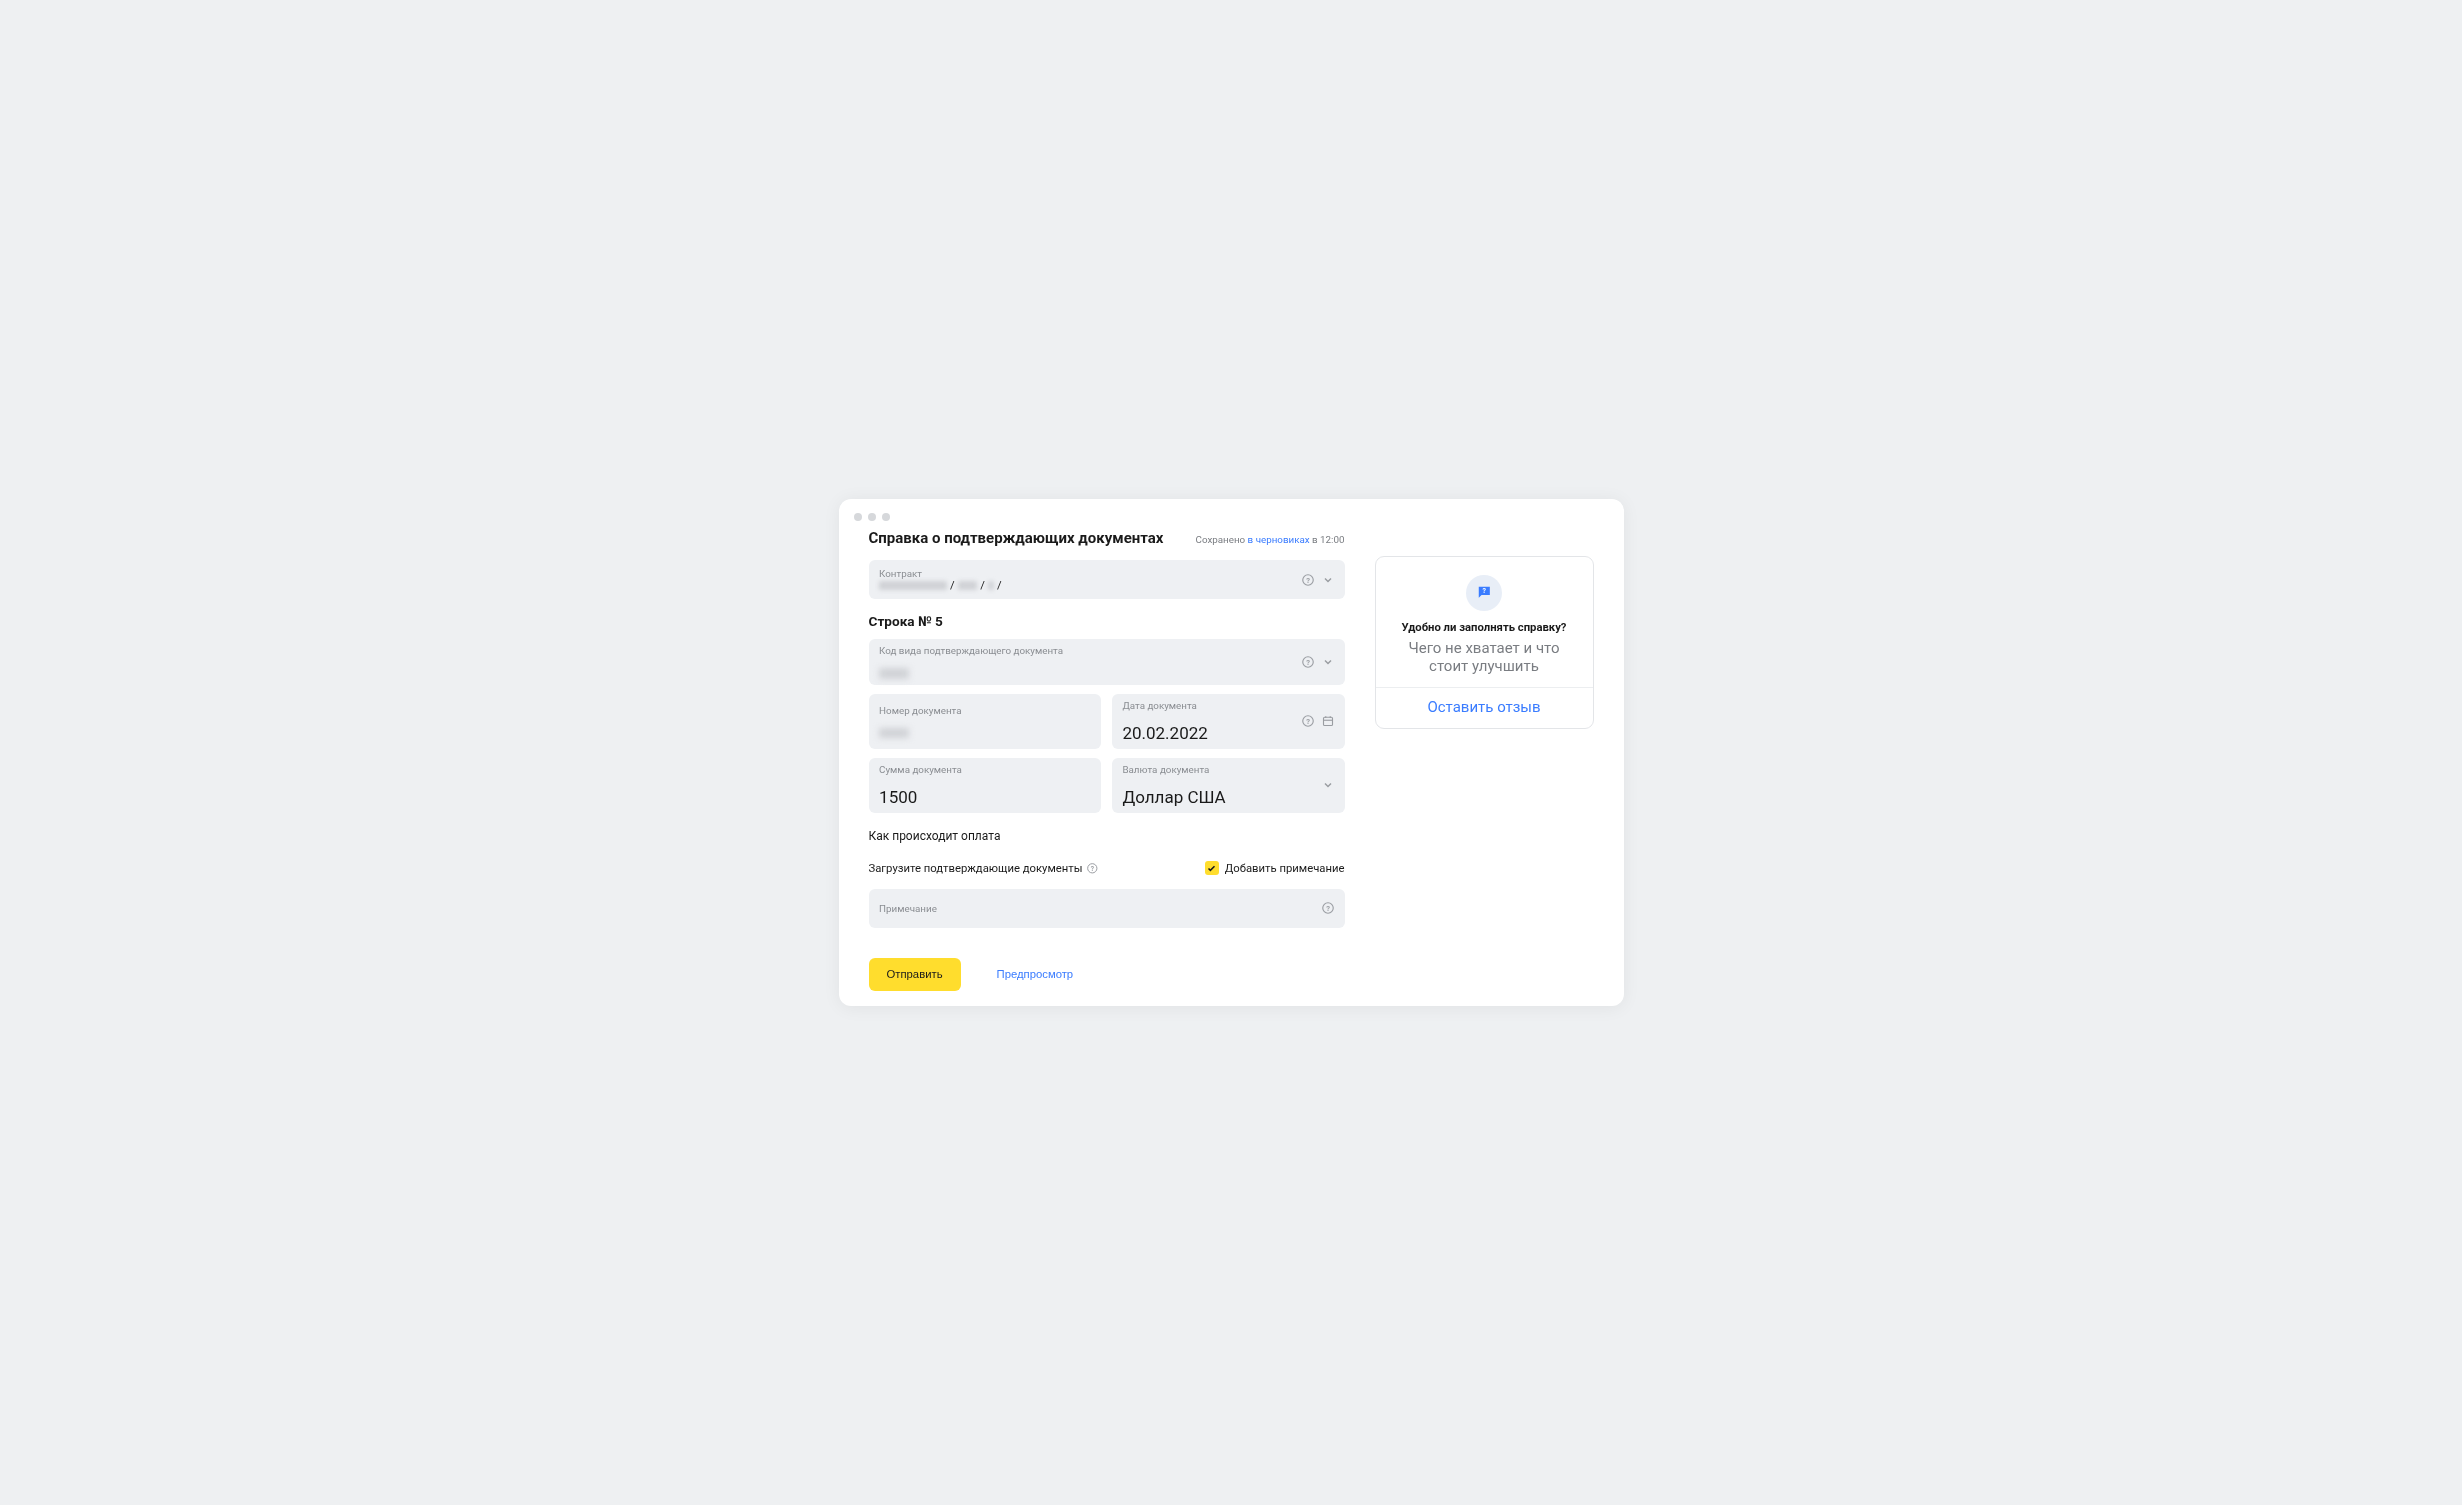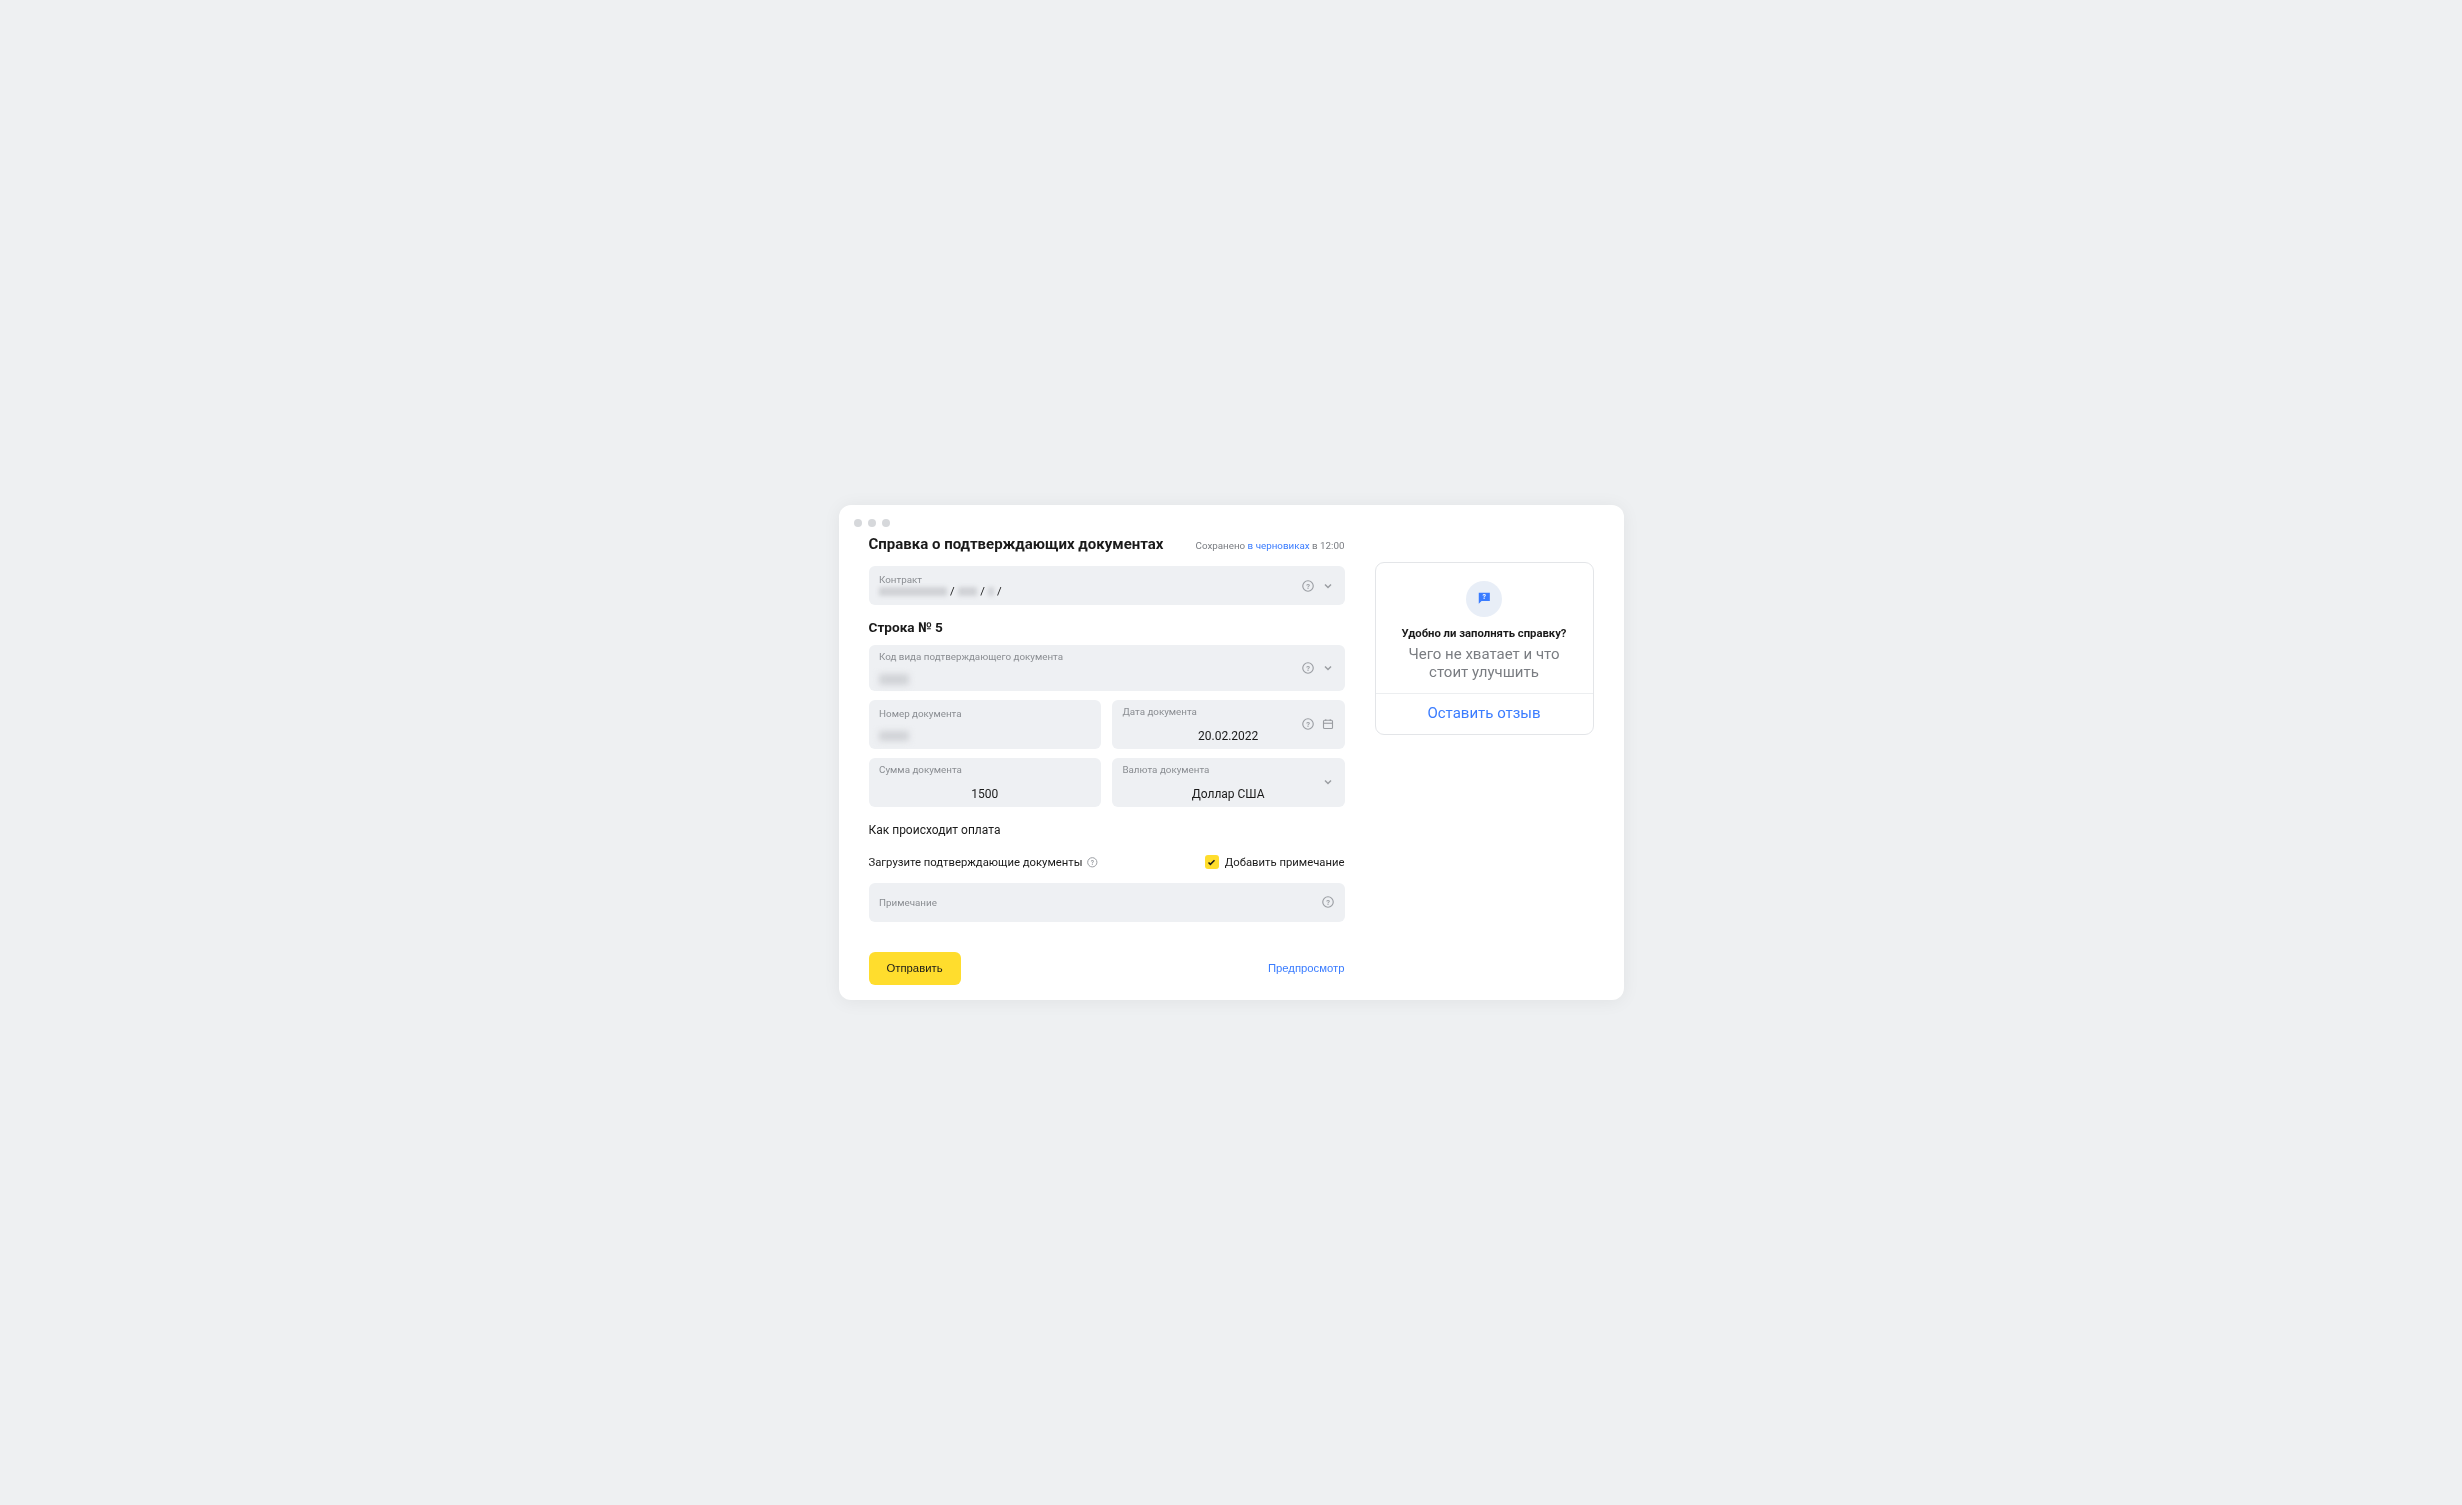--- a/index.html
+++ b/index.html
@@ -49,21 +49,21 @@
 
 .field {
   background: #eef0f3;
   border-radius: 6px;
   padding: 6px 10.6px;
   position: relative;
   min-height: 39px;
   display: flex; flex-direction: column; justify-content: center;
 }
 .field-label { font-size: 9.8px; color: #8a8d92; }
-.field-value { font-size: 12px; color: #1a1a1a; margin-top: 12px; text-align: center; }
+.field-value { font-size: 17px; color: #1a1a1a; margin-top: 12px; }
 .field-value.masked {
   width: 75px; height: 10.6px; border-radius: 2.3px;
   filter: blur(3px);
   background: #d0d2d6;
 }
 .field-value.masked.small { width: 30px; }
 .field-icons {
   position: absolute; right: 10.6px; top: 50%; transform: translateY(-50%);
   display: flex; align-items: center; gap: 7.5px;
 }
@@ -118,21 +118,21 @@
 
 .dropzone {
   border: 0.8px dashed #3a7cff; border-radius: 6px; padding: 13.6px;
   text-align: center; font-size: 11.3px; color: #7a7d82;
 }
 .dropzone a { color: #3a7cff; text-decoration: none; cursor: pointer; }
 
 .note-field { margin-top: 13.6px; }
 
 .footer {
-  display: flex; align-items: center; gap: 36px; margin-top: 30px; margin-bottom: 7.5px; justify-content: space-between;
+  display: flex; align-items: center; gap: 36px; margin-top: 30px; margin-bottom: 7.5px;
 }
 .btn-primary {
   background: #ffdd2d; border: none; border-radius: 6px;
   padding: 10.6px 18px; font-size: 11.3px; font-weight: 500; color: #1a1a1a; cursor: pointer;
 }
 .btn-link {
   background: none; border: none; color: #3a7cff; font-size: 11.3px; cursor: pointer;
 }
 
 .feedback-card {

